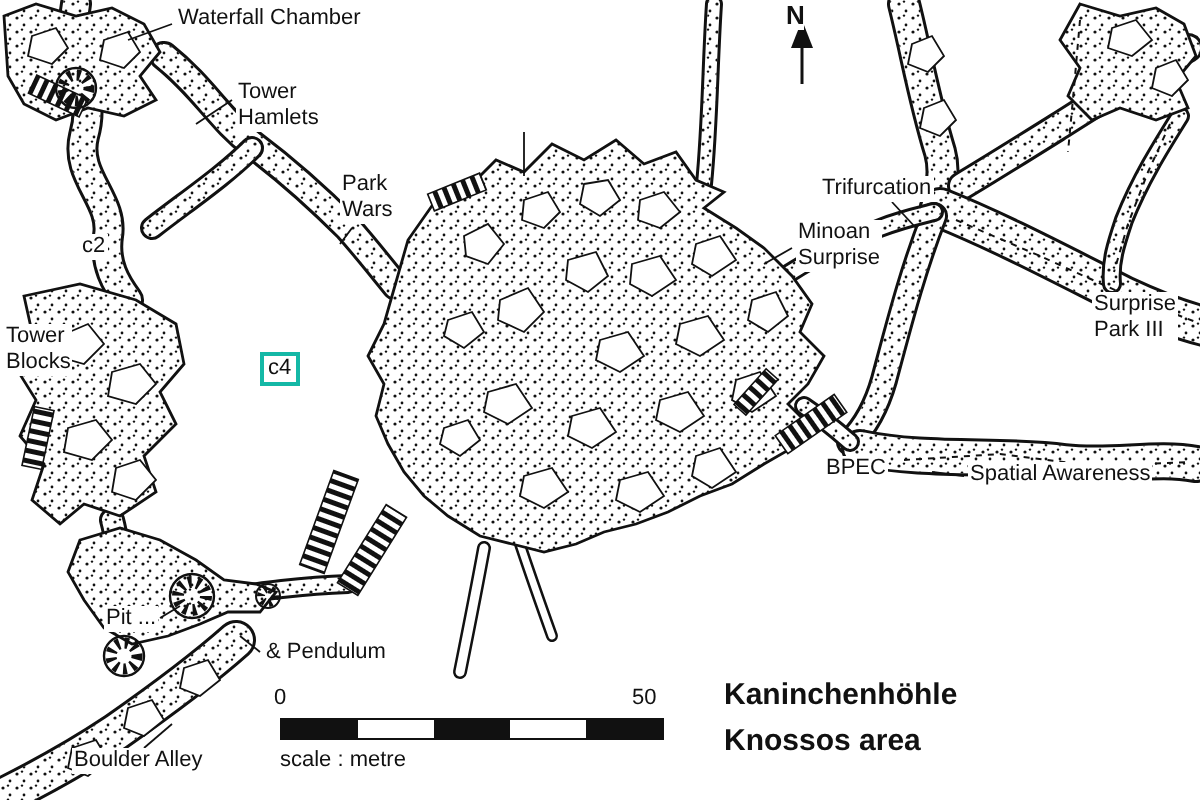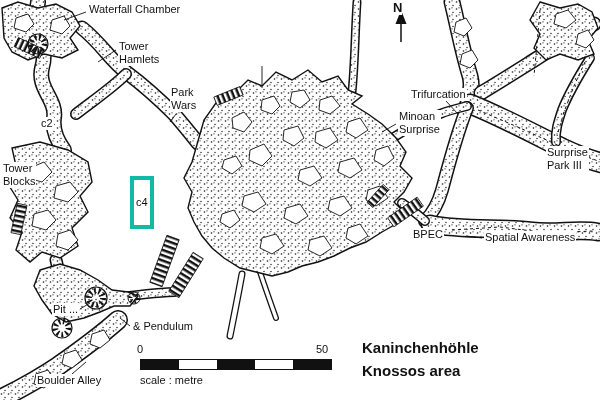--- a/index.html
+++ b/index.html
@@ -1,21 +1,21 @@
 <!DOCTYPE html>
 <html><head>
 <meta charset="utf-8">
 <style>
   html,body{margin:0;padding:0;background:#fff}
   .map{position:relative;width:600px;height:400px;background:#fff;overflow:hidden;
        font-family:"Liberation Sans",sans-serif;color:#111}
   .map svg{position:absolute;left:0;top:0}
   .lbl{position:absolute;font-size:11px;line-height:13px;white-space:pre-line;
        background:#fff;padding:0 1px}
-  .boxed{border:4px solid #14b8a6;padding:16px 2px}
+  .boxed{border:2px solid #14b8a6;padding:0 2px}
   .north-n{position:absolute;left:393px;top:0;font-weight:bold;font-size:13px;background:#fff}
   .title{position:absolute;left:362px;top:336px;width:192px;
          font-weight:bold;font-size:15px;line-height:23px}
   .scale-num{position:absolute;font-size:11px;background:#fff}
   .scale-0{left:137px;top:343px}
   .scale-50{left:316px;top:343px}
   .scale-bar{position:absolute;left:140px;top:359px;width:190px;height:9px;
              border:1px solid #111;
              background:repeating-linear-gradient(90deg,#111 0 38px,#fff 38px 76px)}
   .scale-cap{position:absolute;left:140px;top:374px;width:190px;text-align:left;font-size:11px}

